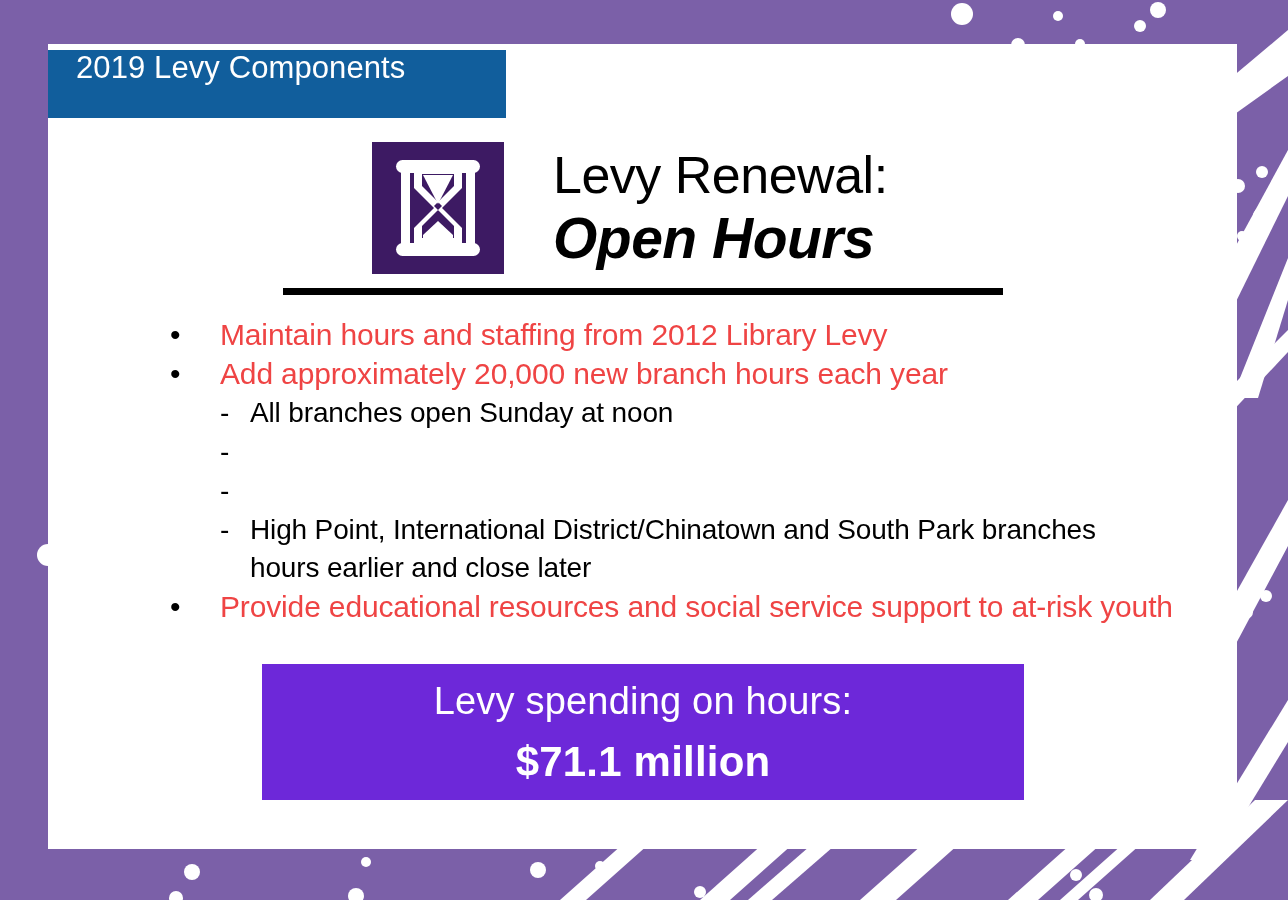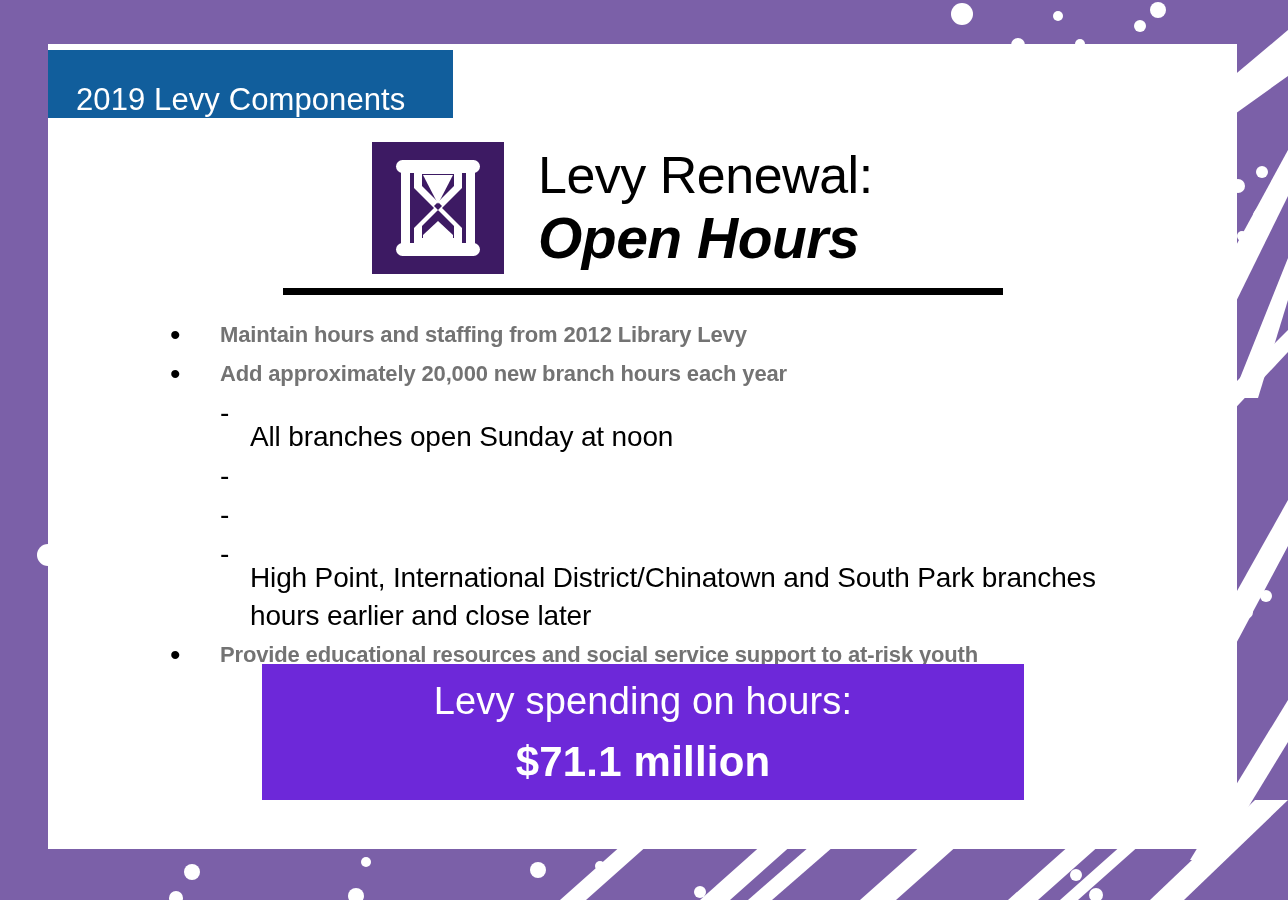--- a/index.html
+++ b/index.html
@@ -38,41 +38,42 @@
     width: 1189px;
     height: 805px;
     background: #ffffff;
   }
 
   
   .eyebrow {
     position: absolute;
     left: 0px;
     top: 6px;
-    width: 405px;
+    width: 458px;
     height: 68px;
     background: #115E9C;
     display: flex;
-    align-items: flex-end;
+    align-items: flex-start;
   }
   .eyebrow-text {
     color: #ffffff;
     font-size: 31px;
     letter-spacing: 0.1px;
     padding-left: 28px;
     font-family: "Liberation Sans", sans-serif;
   }
 
   
   .title-row {
     position: absolute;
     left: 324px;
     top: 98px;
     display: flex;
     align-items: center;
+    gap: 15px;
   }
   .icon-tile {
     width: 132px;
     height: 132px;
     background: #3D1A63;
     flex: 0 0 auto;
   }
   .icon-tile svg {
     display: block;
     width: 132px;
@@ -125,46 +126,44 @@
     width: 62px;
     flex: 0 0 auto;
     text-align: left;
     padding-left: 12px;
     font-size: 30px;
     line-height: 38px;
     color: #000;
     box-sizing: border-box;
   }
   .lvl1 .txt {
-    font-size: 22px;
+    font-size: 30px;
     line-height: 38px;
-    color: #737373;
+    color: #ef4444;
     letter-spacing: -0.15px;
-    font-weight: bold;
   }
   .lvl2 {
     display: flex;
     align-items: flex-start;
     margin-left: 62px;
     margin-bottom: 1px;
   }
   .lvl2 .marker {
     width: 30px;
     flex: 0 0 auto;
     font-size: 28px;
     line-height: 38px;
     color: #000;
   }
   .lvl2 .txt {
     font-size: 28px;
     line-height: 38px;
     color: #000000;
     letter-spacing: -0.15px;
     max-width: 900px;
-    margin-top: 24px;
   }
 
   
   .callout {
     position: absolute;
     left: 214px;
     top: 620px;
     width: 762px;
     height: 136px;
     background: #6d28d9;

